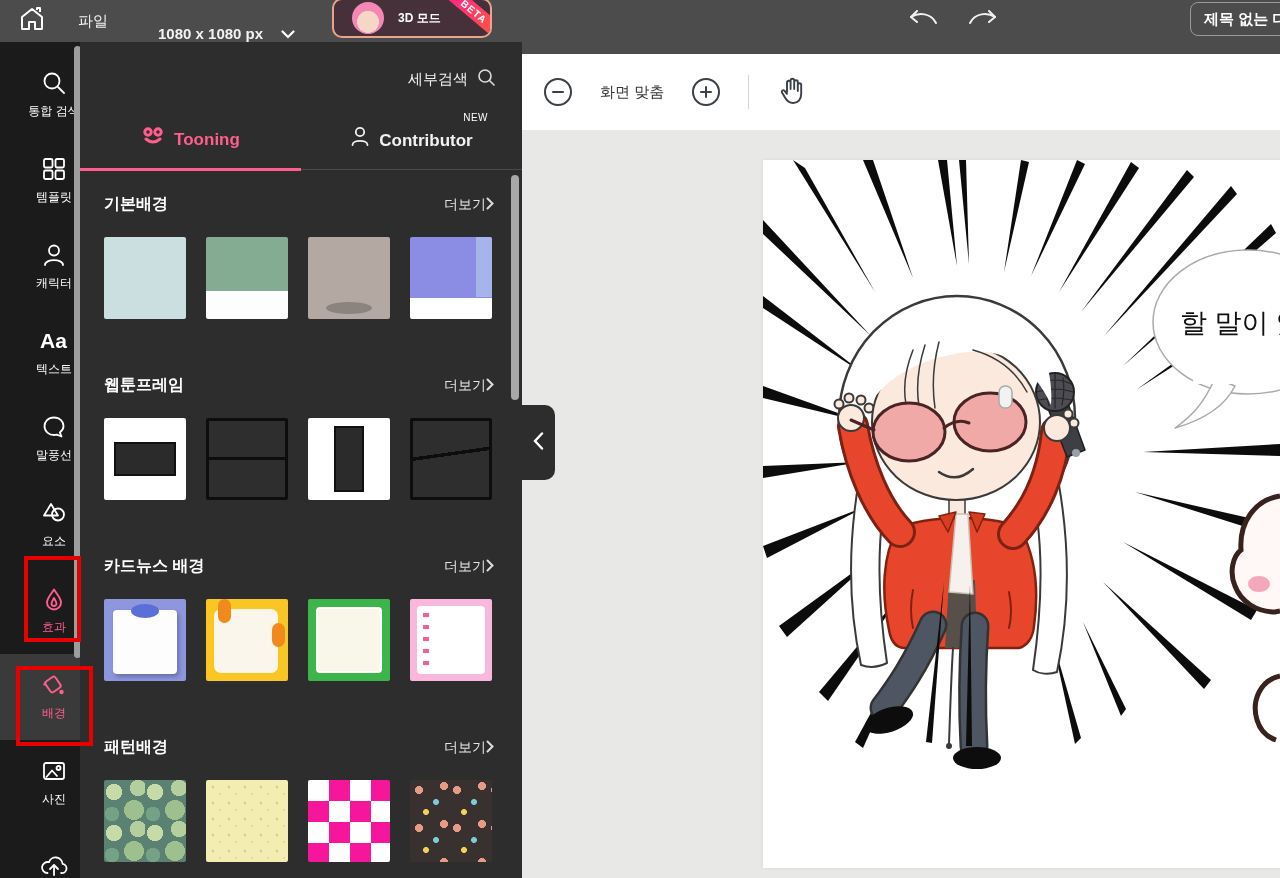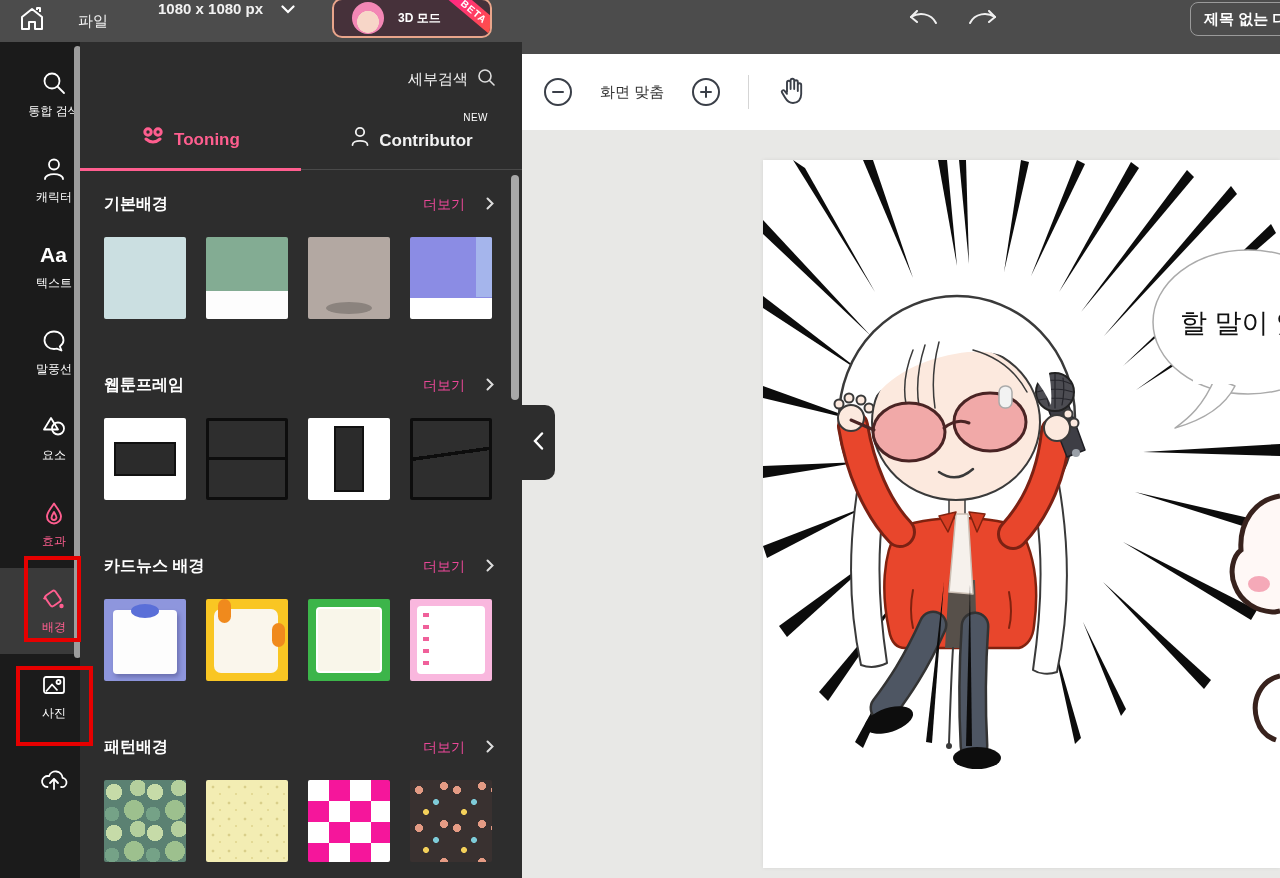--- a/index.html
+++ b/index.html
@@ -4,21 +4,21 @@
 <style>
   * { margin:0; padding:0; box-sizing:border-box; }
   html,body { width:1280px; height:878px; overflow:hidden; background:#4c4c4c;
     font-family:"Liberation Sans", sans-serif; }
   body { position:relative; }
 
   
   .topbar { position:absolute; left:0; top:0; width:1280px; height:42px; background:#4c4c4c; z-index:40; }
   .home-btn { position:absolute; left:0; top:0; width:64px; height:42px; display:flex; align-items:center; justify-content:center; cursor:pointer; }
   .file-menu { position:absolute; left:78px; top:0; height:42px; line-height:42px; color:#f2f2f2; font-size:15px; cursor:pointer; }
-  .size-dd { position:absolute; left:158px; top:0; height:42px; display:flex; align-items:flex-start; gap:18px; color:#f2f2f2; font-size:15px; font-weight:bold; cursor:pointer; }
+  .size-dd { position:absolute; left:158px; top:0; height:42px; display:flex; align-items:flex-end; gap:18px; color:#f2f2f2; font-size:15px; font-weight:bold; cursor:pointer; }
   .btn-3d { position:absolute; left:332px; top:-2px; width:160px; height:40px; border:2px solid #e9a58b; border-radius:10px; background:#46313a; display:flex; align-items:center; overflow:hidden; cursor:pointer; }
   .avatar-3d { width:32px; height:32px; border-radius:50%; margin-left:18px; background:radial-gradient(circle at 50% 62%, #f7d6c8 42%, #f387b5 44%); flex:none; }
   .btn-3d-label { color:#fff; font-size:12px; font-weight:bold; margin-left:14px; white-space:nowrap; }
   .beta-ribbon { position:absolute; right:-20px; top:4px; width:72px; text-align:center; transform:rotate(40deg); background:linear-gradient(90deg,#ff1f8f,#ff5a3c); color:#fff; font-size:10px; font-weight:bold; letter-spacing:1px; padding:2px 0; }
   .undo-btn,.redo-btn { position:absolute; top:0; width:44px; height:42px; display:flex; align-items:center; justify-content:center; cursor:pointer; }
   .undo-btn { left:902px; } .redo-btn { left:960px; }
   .doc-title { position:absolute; left:1190px; top:2px; width:140px; height:34px; border:1.5px solid #9a9a9a; border-radius:8px; color:#fff; font-size:15px; font-weight:bold; line-height:32px; padding-left:13px; background:transparent; white-space:nowrap; }
 
   
   .sidebar { position:absolute; left:0; top:42px; width:80px; height:836px; background:#1b1b1b; z-index:20; padding-top:10px; overflow:hidden; }
@@ -43,21 +43,21 @@
   .tab { flex:1; display:flex; align-items:flex-end; justify-content:center; padding-bottom:18px; gap:9px; position:relative; cursor:pointer; }
   .tab-label { font-size:17px; font-weight:bold; color:#f2f2f2; }
   .tab.active { border-bottom:3px solid #ff5e8f; margin-bottom:-2px; }
   .tab.active .tab-label { color:#ff5e8f; }
   .new-badge { position:absolute; right:34px; top:14px; color:#fff; font-size:10px; letter-spacing:.5px; }
   .sections { padding:0 28px 0 24px; }
   .section { margin-top:24px; }
   .section + .section { margin-top:56px; }
   .sec-head { display:flex; justify-content:space-between; align-items:center; }
   .sec-title { color:#fff; font-size:16px; font-weight:bold; }
-  .more-link { display:flex; align-items:center; gap:21px; color:#ec4899; font-size:14px; cursor:pointer; }
+  .more-link { display:flex; align-items:center; gap:0; color:#e5e5e5; font-size:14px; cursor:pointer; }
   .thumb-row { display:flex; gap:20px; margin-top:22px; }
   .panel-scroll { position:absolute; right:3px; top:133px; width:8px; height:225px; background:#a8a8a8; border-radius:4px; }
   .collapse-tab { position:absolute; left:522px; top:405px; width:33px; height:75px; background:#2d2d2d; border-radius:0 10px 10px 0; display:flex; align-items:center; justify-content:center; z-index:30; cursor:pointer; }
 
   
   .thumb { width:82px; height:82px; border-radius:2px; position:relative; overflow:hidden; flex:none; cursor:pointer; }
   .thumb::before,.thumb::after { content:""; position:absolute; }
   [data-kind="basic-mint"]   { background:#cbdfe1; }
   [data-kind="basic-green"]  { background:linear-gradient(180deg,#83ac93 0 66%,#fdfdfd 66%); }
   [data-kind="basic-taupe"]  { background:#b3a8a2; }
@@ -159,20 +159,31 @@
     <span>
       <svg width="26" height="26" viewBox="0 0 26 26" fill="none" stroke-width="1.8" stroke-linecap="round">
           <circle cx="11" cy="11" r="7.5"></circle>
           <path d="M17 17 L23 23"></path>
         </svg>
     </span>
     <span class="slabel">통합 검색</span>
   </div>
   <div class="side-item">
     <span>
+      <svg width="26" height="26" viewBox="0 0 26 26" fill="none" stroke-width="1.8">
+          <rect x="3" y="3" width="8.5" height="8.5" rx="1.5"></rect>
+          <rect x="14.5" y="3" width="8.5" height="8.5" rx="1.5"></rect>
+          <rect x="3" y="14.5" width="8.5" height="8.5" rx="1.5"></rect>
+          <rect x="14.5" y="14.5" width="8.5" height="8.5" rx="1.5"></rect>
+        </svg>
+    </span>
+    <span class="slabel">템플릿</span>
+  </div>
+  <div class="side-item">
+    <span>
       <svg width="26" height="26" viewBox="0 0 26 26" fill="none" stroke-width="1.8" stroke-linecap="round">
           <circle cx="13" cy="8.5" r="5"></circle>
           <path d="M4 23 C4 16.5 22 16.5 22 23"></path>
         </svg>
     </span>
     <span class="slabel">캐릭터</span>
   </div>
   <div class="side-item">
     <span>
       <svg width="30" height="26" viewBox="0 0 30 26">

